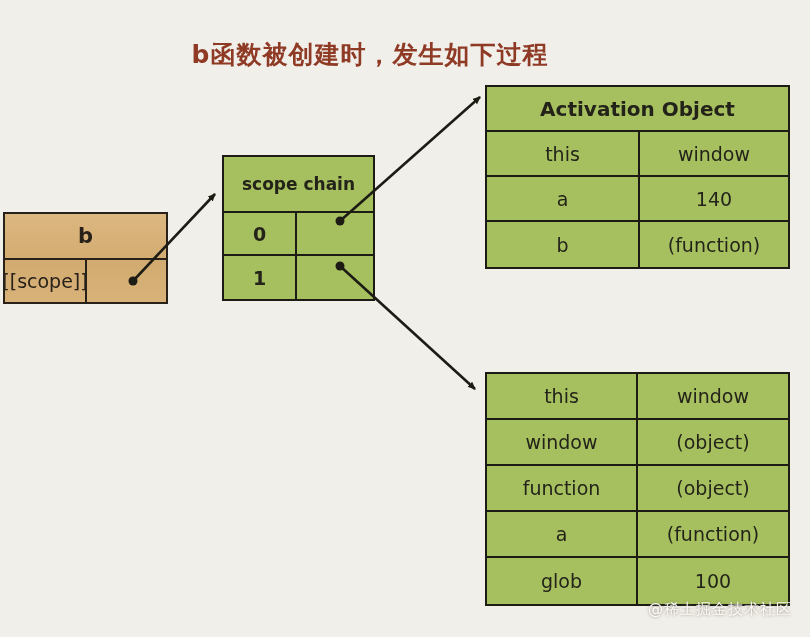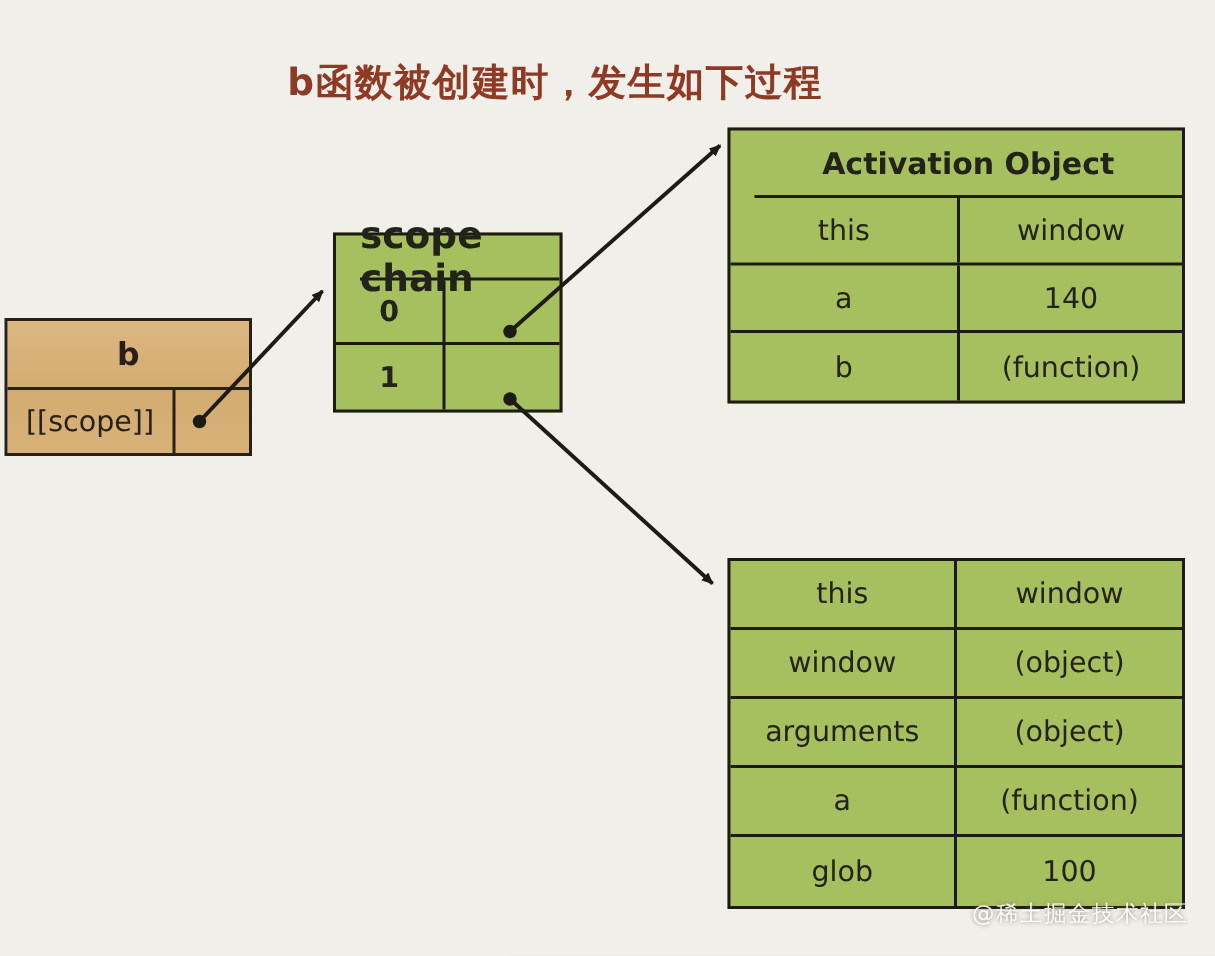--- a/index.html
+++ b/index.html
@@ -39,52 +39,51 @@
     color: #27211a;
   }
   .b-box .hdr {
     height: 46px;
     border-bottom: 2px solid #27211a;
     display: flex; align-items: center; justify-content: center;
     font-size: 21px; font-weight: bold;
   }
   .b-box .row { display: flex; height: 42px; }
   .b-box .scope-cell {
-    width: 112px;
+    width: 82px;
     border-right: 2px solid #27211a;
     display: flex; align-items: center; justify-content: center;
     font-size: 19px;
   }
   .b-box .ptr-cell { flex: 1; }
 
   
   .gtable {
     position: absolute;
     background: #a7c05f;
     border: 2px solid #1c1c14;
     color: #23231a;
   }
   .gtable .thead {
     display: flex; align-items: center; justify-content: center;
     font-weight: bold;
     font-size: 20px;
     border-bottom: 2px solid #1c1c14;
-    margin-left: 16px;
   }
   .gtable .trow { display: flex; border-bottom: 2px solid #1c1c14; }
   .gtable .trow:last-child { border-bottom: none; }
   .gtable .cell {
     display: flex; align-items: center; justify-content: center;
     font-size: 19px;
   }
   .gtable .key { border-right: 2px solid #1c1c14; }
   .gtable .val { flex: 1; }
 
   .scope-chain { left: 222px; top: 155px; width: 153px; }
-  .scope-chain .thead { height: 30px; font-size: 25px; }
+  .scope-chain .thead { height: 56px; font-size: 17px; }
   .scope-chain .trow { height: 43px; }
   .scope-chain .key { width: 73px; font-weight: bold; }
 
   .activation { left: 485px; top: 85px; width: 305px; }
   .activation .thead { height: 45px; }
   .activation .trow { height: 45px; }
   .activation .key { width: 153px; }
 
   .global-obj { left: 485px; top: 372px; width: 305px; }
   .global-obj .thead { height: 45px; }
@@ -158,21 +157,21 @@
   <div class="gtable global-obj">
     <div class="trow">
       <div class="cell key">this</div>
       <div class="cell val">window</div>
     </div>
     <div class="trow">
       <div class="cell key">window</div>
       <div class="cell val">(object)</div>
     </div>
     <div class="trow">
-      <div class="cell key">arguments</div>
+      <div class="cell key">function</div>
       <div class="cell val">(object)</div>
     </div>
     <div class="trow">
       <div class="cell key">a</div>
       <div class="cell val">(function)</div>
     </div>
     <div class="trow">
       <div class="cell key">glob</div>
       <div class="cell val">100</div>
     </div>

